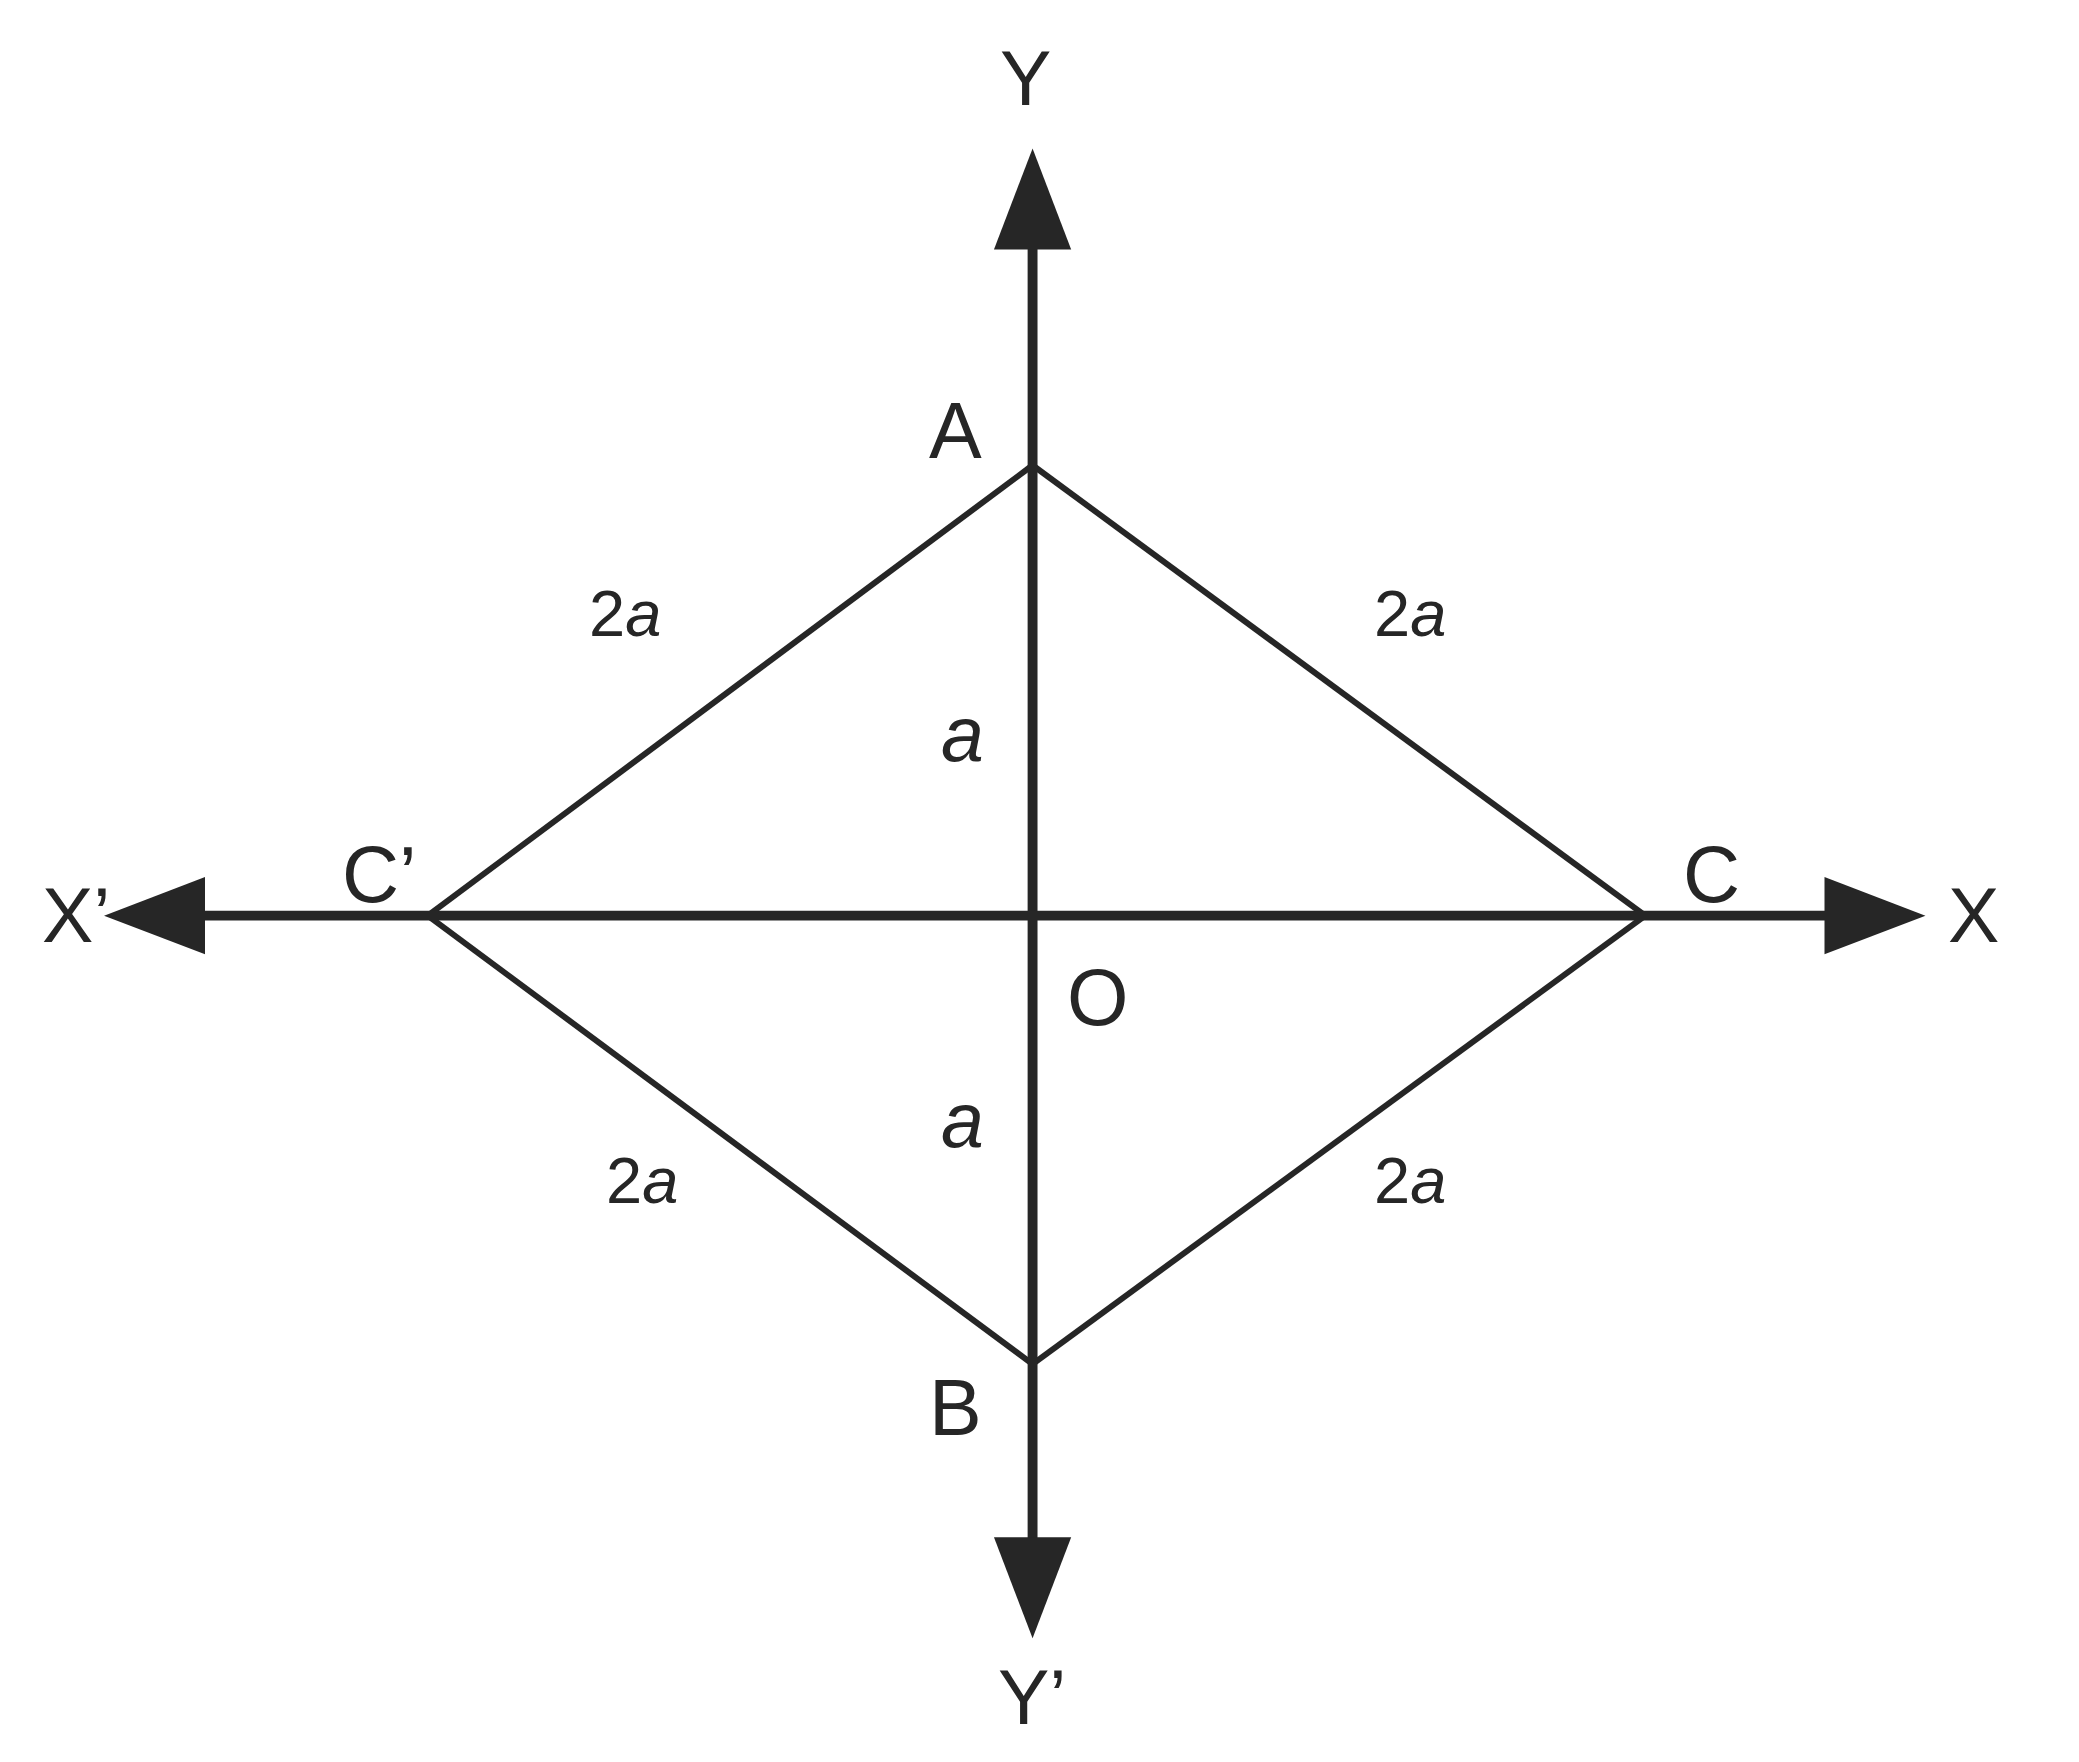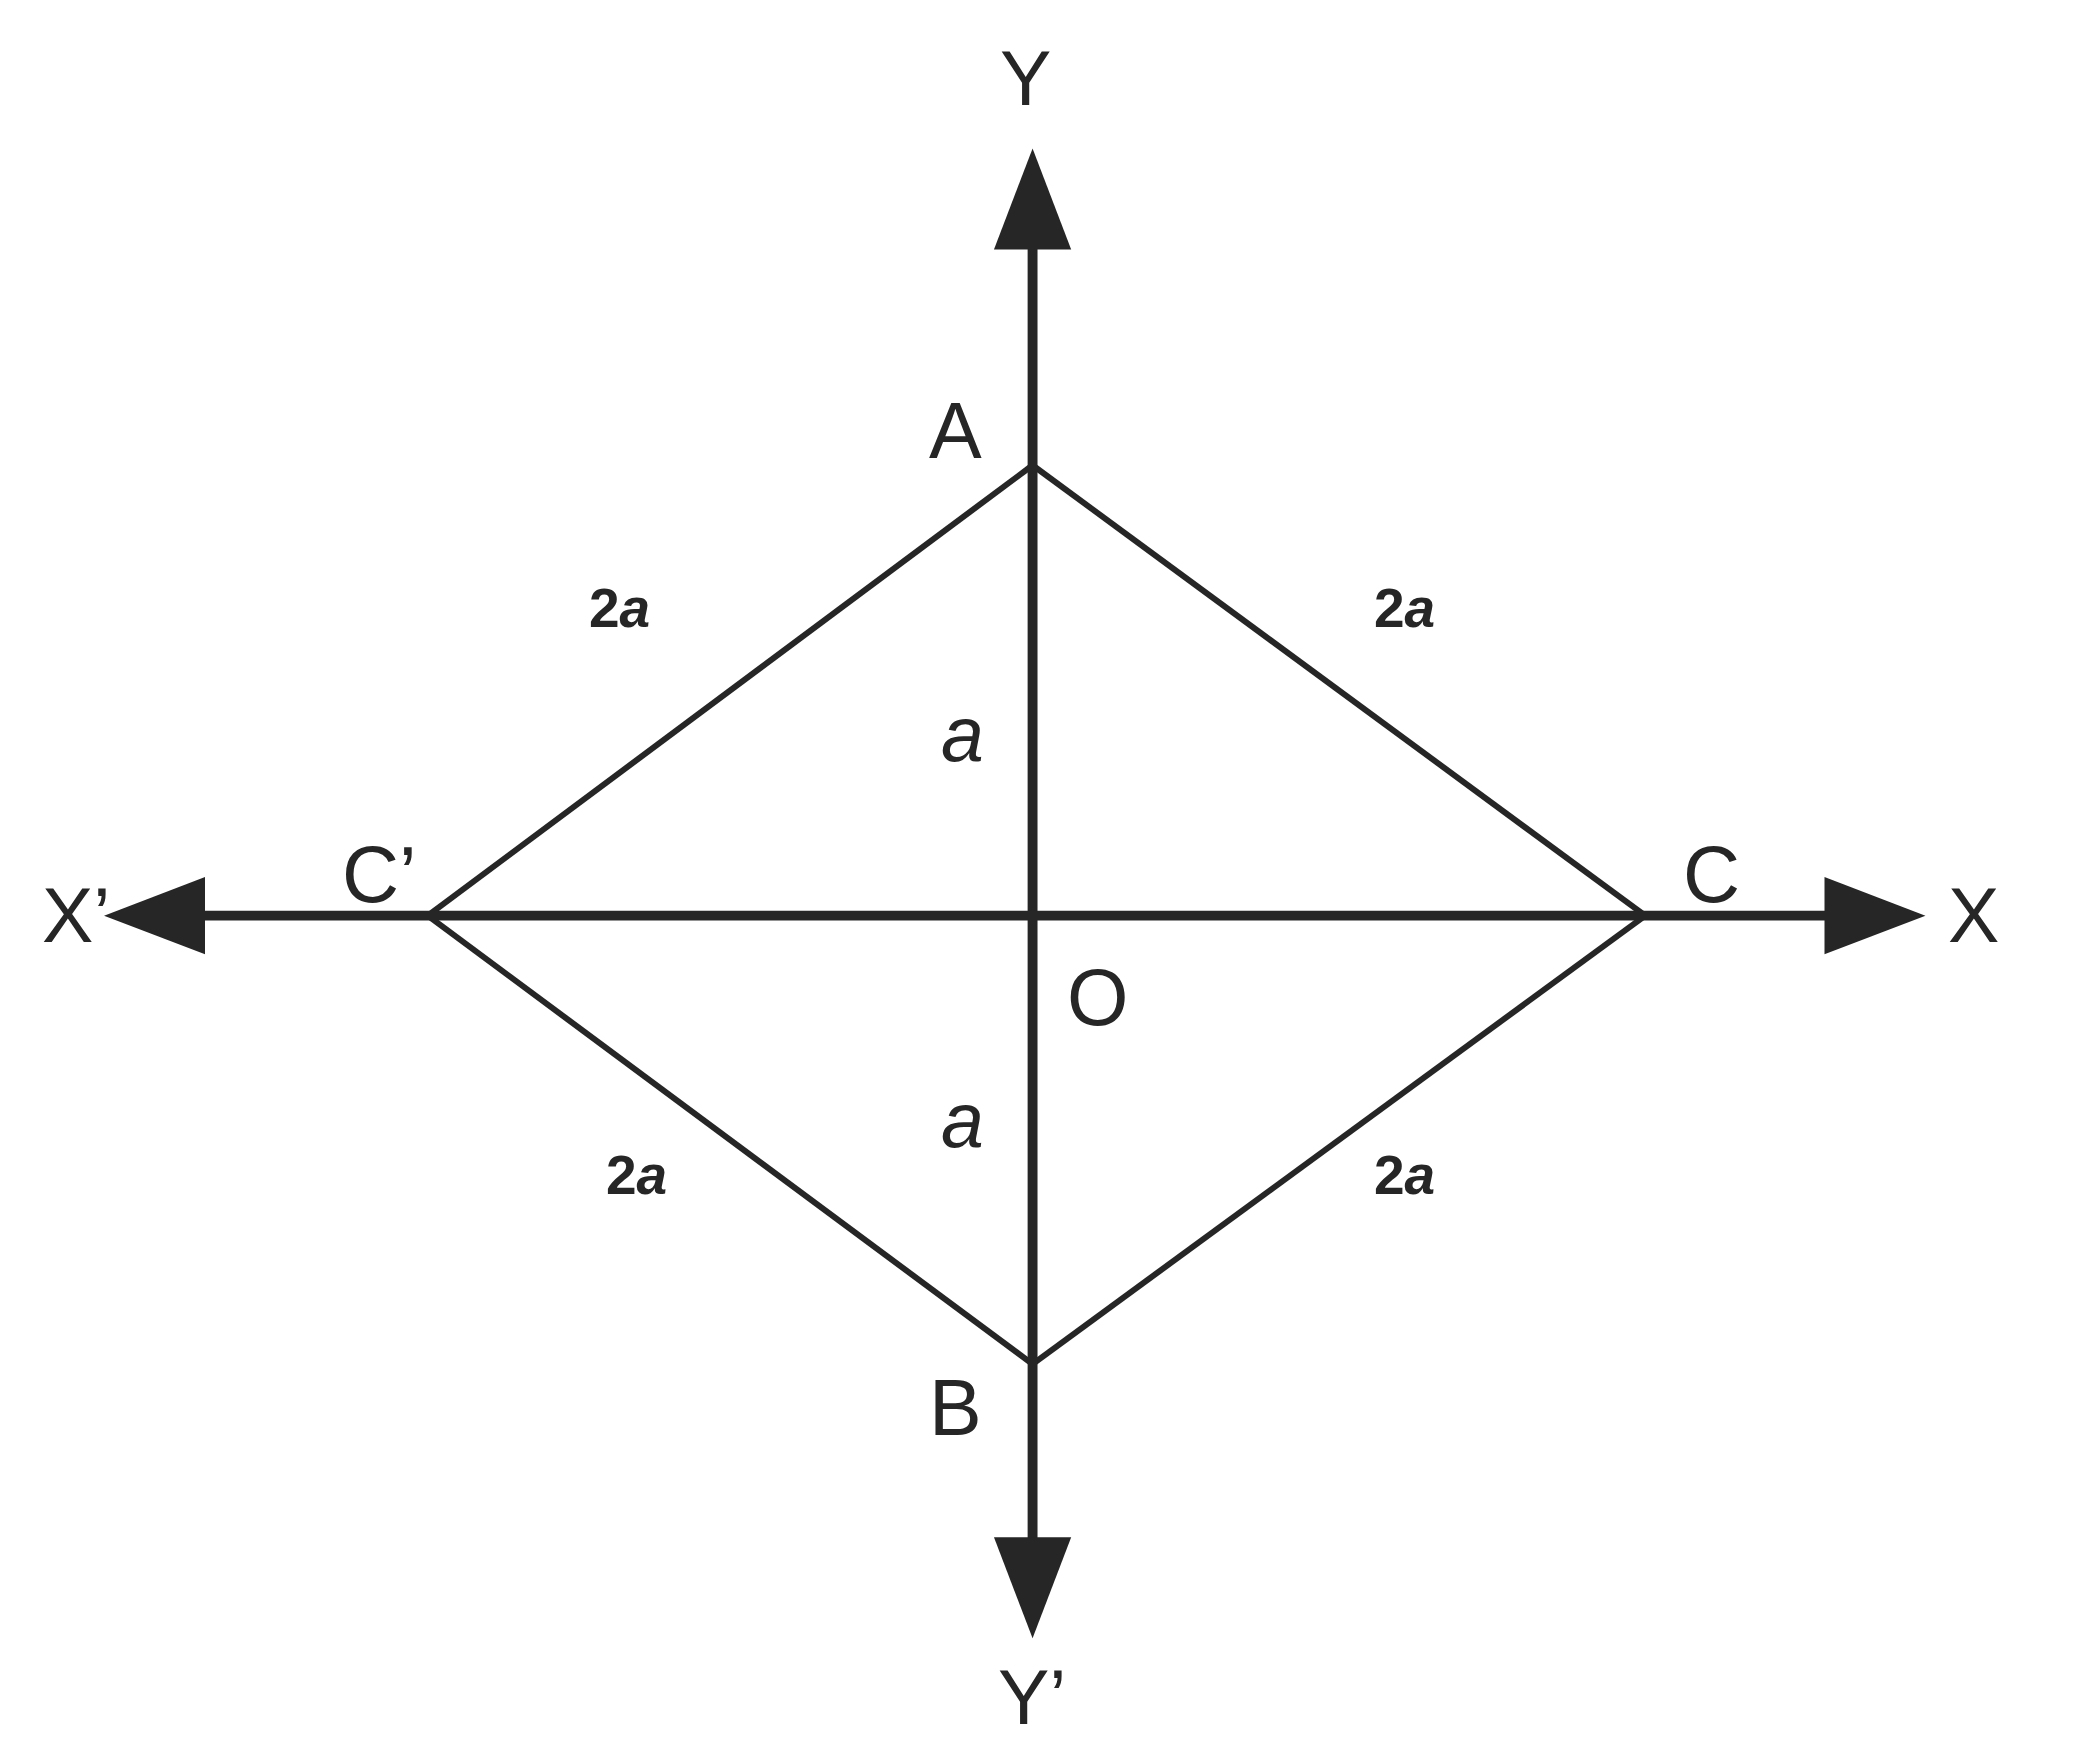--- a/index.html
+++ b/index.html
@@ -34,22 +34,22 @@
     font-size: 77px;
     font-weight: 400;
   }
   
   .vertex-label {
     font-size: 79px;
     font-weight: 400;
   }
   
   .len-label {
-    font-size: 55px;
-    font-weight: 700;
+    font-size: 65px;
+    font-weight: 400;
   }
   .len-label .num { font-style: normal; }
   .len-label .var { font-style: italic; }
   .var-only {
     font-size: 77px;
     font-style: italic;
     font-weight: 400;
   }
 </style>
 </head>

